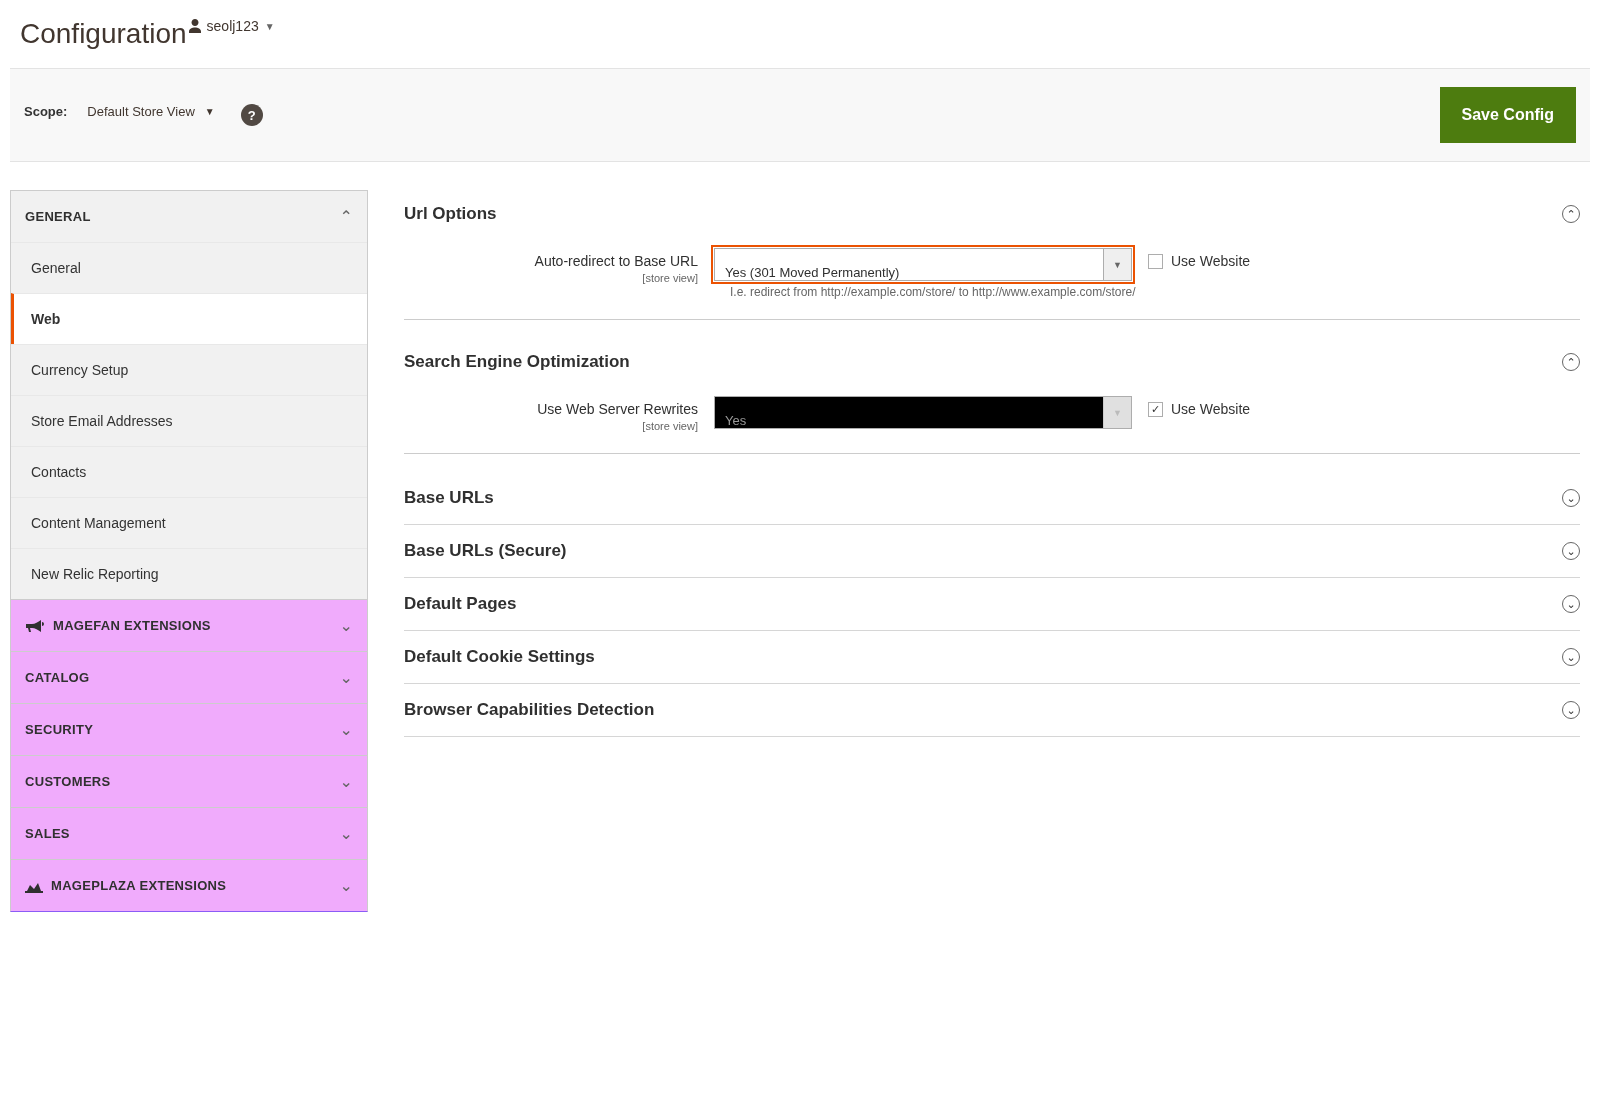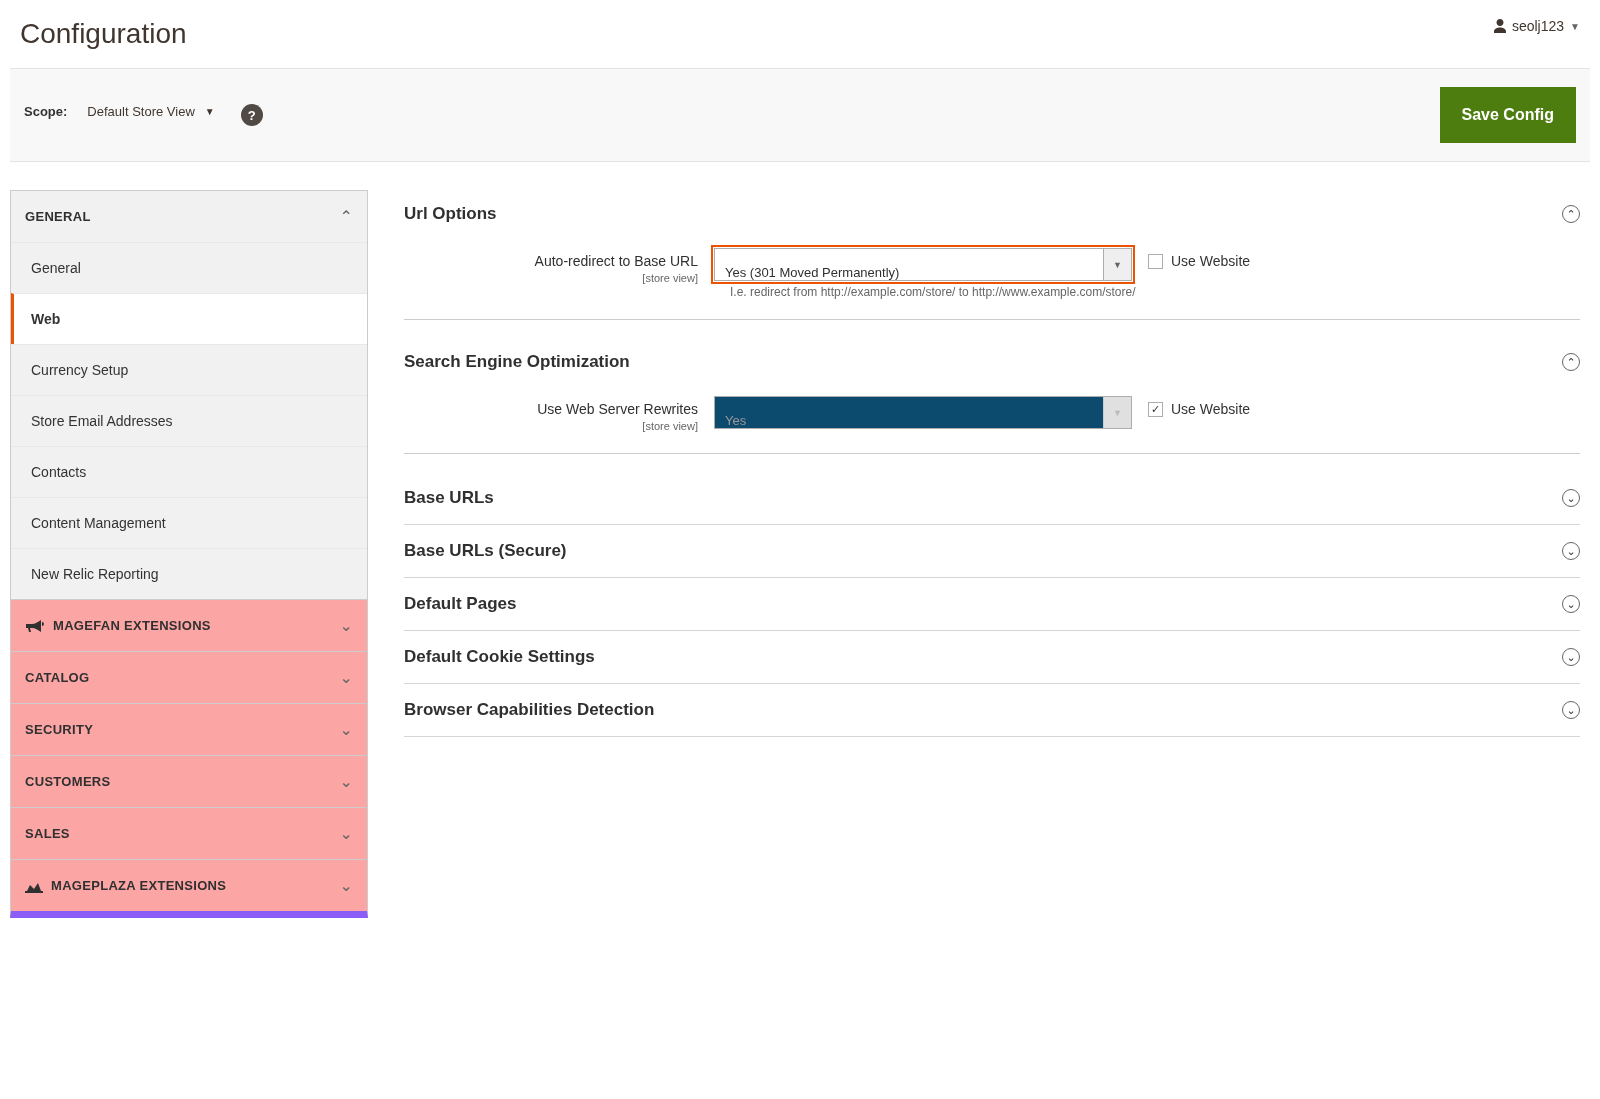--- a/index.html
+++ b/index.html
@@ -1,54 +1,54 @@
 <!DOCTYPE html>
 <html><head>
 <meta charset="utf-8">
 <style>
 *{box-sizing:border-box;margin:0;padding:0}
 body{font-family:'Helvetica Neue',Helvetica,Arial,sans-serif;color:#333;background:#fff;font-size:14px}
 .page{padding:10px 10px 0 10px}
-.header{display:flex;justify-content:space-between;align-items:flex-start;padding:8px 10px 18px}
+.header{display:flex;justify-content:flex-start;align-items:flex-start;padding:8px 10px 18px}
 .header h1{font-size:28px;font-weight:400;color:#41362f}
 .user{display:flex;align-items:center;color:#41362f;cursor:pointer}
 .user svg{margin-right:4px}
 .user .arrow{font-size:10px;margin-left:6px;color:#666}
 .scope-bar{background:#f8f8f8;border:1px solid #e3e3e3;border-left:none;border-right:none;padding:18px 14px;display:flex;align-items:center;justify-content:space-between}
 .scope-left{display:flex;align-items:flex-start}
 .scope-label{font-weight:600;margin-right:20px;font-size:13px}
 .scope-select{display:flex;align-items:center;color:#41362f;font-size:13px;cursor:pointer}
 .scope-select .arrow{font-size:10px;margin-left:10px}
 .help-icon{width:22px;height:22px;border-radius:50%;background:#514943;color:#fff;display:flex;align-items:center;justify-content:center;font-weight:700;margin-left:26px;font-size:13px;cursor:pointer}
 .save-btn{background:#4d7c0f;color:#fff;border:none;padding:19px 22px;font-size:16px;font-weight:600;cursor:pointer}
 .body{display:flex;margin-top:28px}
 .sidebar{width:358px;flex-shrink:0}
 .side-group{border:1px solid #ccc;border-bottom:none}
-.side-group:last-child{border-bottom:7px solid #8b5cf6}
+.side-group:last-child{border-bottom:1px solid #8b5cf6}
 .group-head{display:flex;align-items:center;justify-content:space-between;padding:16px 14px;background:#f1f1f1;cursor:pointer}
-.group-head.plain{background:#fca5a5}
+.group-head.plain{background:#f0abfc}
 .group-title{font-weight:700;font-size:13px;letter-spacing:.3px;color:#303030;display:flex;align-items:center}
 .group-title svg{margin-right:8px}
 .chevron{font-size:16px;color:#666}
 .sub-items{background:#f1f1f1}
 .sub-item{padding:17px 20px;font-size:14px;color:#333;cursor:pointer;border-top:1px solid #e8e8e8}
 .sub-item.active{background:#fff;font-weight:700;border-left:3px solid #eb5202;padding-left:17px}
 .content{flex:1;padding-left:36px;padding-right:10px}
 .section{border-bottom:1px solid #ccc;padding-bottom:20px;margin-bottom:18px}
 .sec-head{display:flex;justify-content:space-between;align-items:center;padding:14px 0;cursor:pointer}
 .sec-title{font-size:17px;font-weight:600;color:#303030}
 .circ{width:18px;height:18px;border:1px solid #666;border-radius:50%;display:flex;align-items:center;justify-content:center;font-size:11px;color:#333}
 .field-row{display:flex;align-items:flex-start;margin-top:10px}
 .field-label{width:310px;text-align:right;padding-right:16px;padding-top:5px}
 .field-label .lbl{font-size:14px;color:#303030;display:block}
 .field-label .sv{font-size:11px;color:#666}
 .field-ctrl{flex:0 0 418px;position:relative}
 .sel{width:100%;height:33px;border:1px solid #adadad;background:#fff;display:flex;align-items:flex-end;padding:0 10px;font-size:13px;color:#303030;position:relative}
 .sel.highlighted{outline:2px solid #eb5202;outline-offset:1px}
-.sel.disabled{background:#0c4a6e;color:#999}
+.sel.disabled{background:#000000;color:#999}
 .sel-arrow{position:absolute;right:0;top:0;width:28px;height:100%;border-left:1px solid #adadad;display:flex;align-items:center;justify-content:center;font-size:9px;color:#666;background:#efefef}
 .sel.disabled .sel-arrow{color:#bbb;border-left-color:#ccc;background:#e0e0e0}
 .field-extra{padding-left:16px;display:flex;align-items:center;padding-top:5px}
 .cb{width:15px;height:15px;border:1px solid #adadad;margin-right:8px;display:inline-flex;align-items:center;justify-content:center;font-size:11px;background:#fff}
 .note{font-size:12px;color:#666;margin-top:0;padding-left:326px}
 .collapsed-sec{border-bottom:1px solid #d6d6d6}
 .collapsed-sec .sec-head{padding:16px 0}
 </style>
 </head>
 <body>

